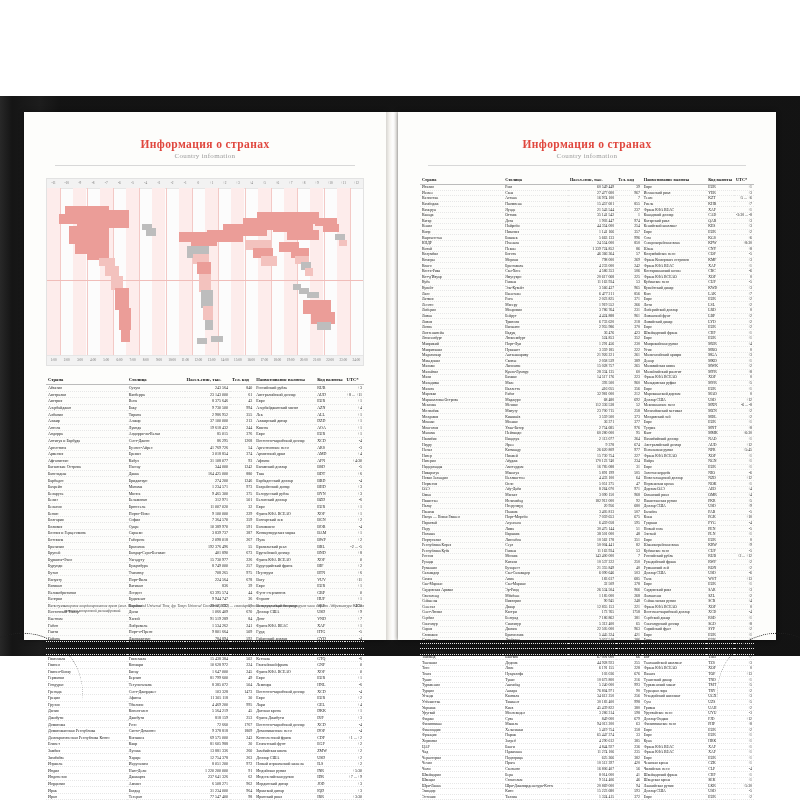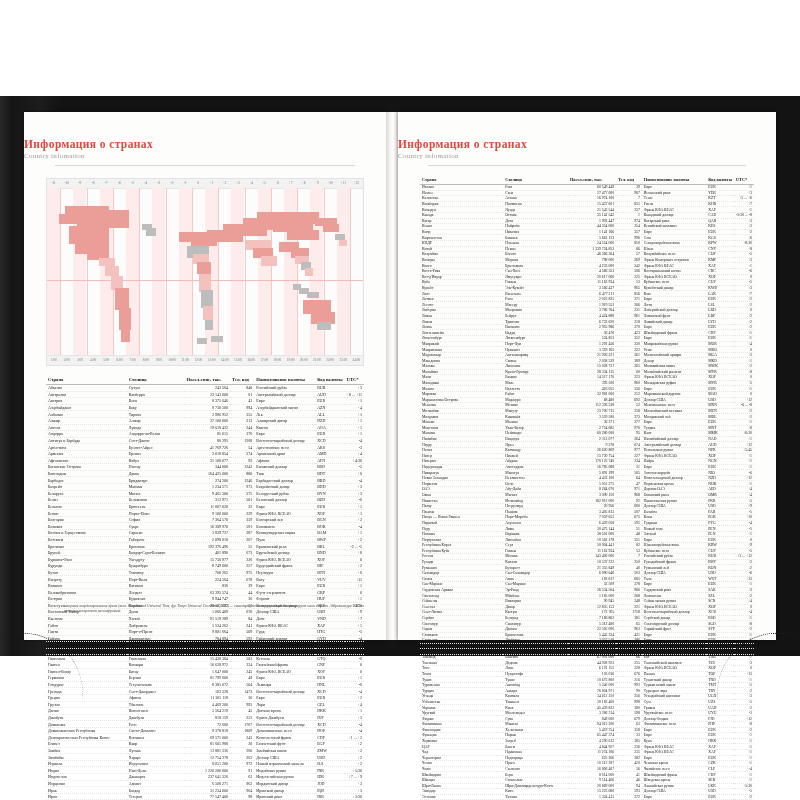--- a/index.html
+++ b/index.html
@@ -34,21 +34,21 @@
     background:#fdfdfb;
     box-shadow:0 0 4px rgba(0,0,0,.5);
   }
   .spread.left{left:24px;width:362px;height:528px;}
   .spread.right{left:398px;width:378px;height:528px;}
   
   .gutter{
     position:absolute;left:386px;top:112px;width:14px;height:528px;
     background:linear-gradient(to right,#d8d6d2,#f4f2ee,#ffffff,#efedea,#d4d2ce);
   }
-  .title-block{text-align:left;margin-top:26px;}
+  .title-block{text-align:center;margin-top:26px;}
   .title-ru{
     color:#e0473e;
     font-size:11.5px;
     font-weight:bold;
     letter-spacing:.4px;
     font-family:"Liberation Serif", serif;
   }
   .title-en{
     color:#9a9a9a;
     font-size:7px;

